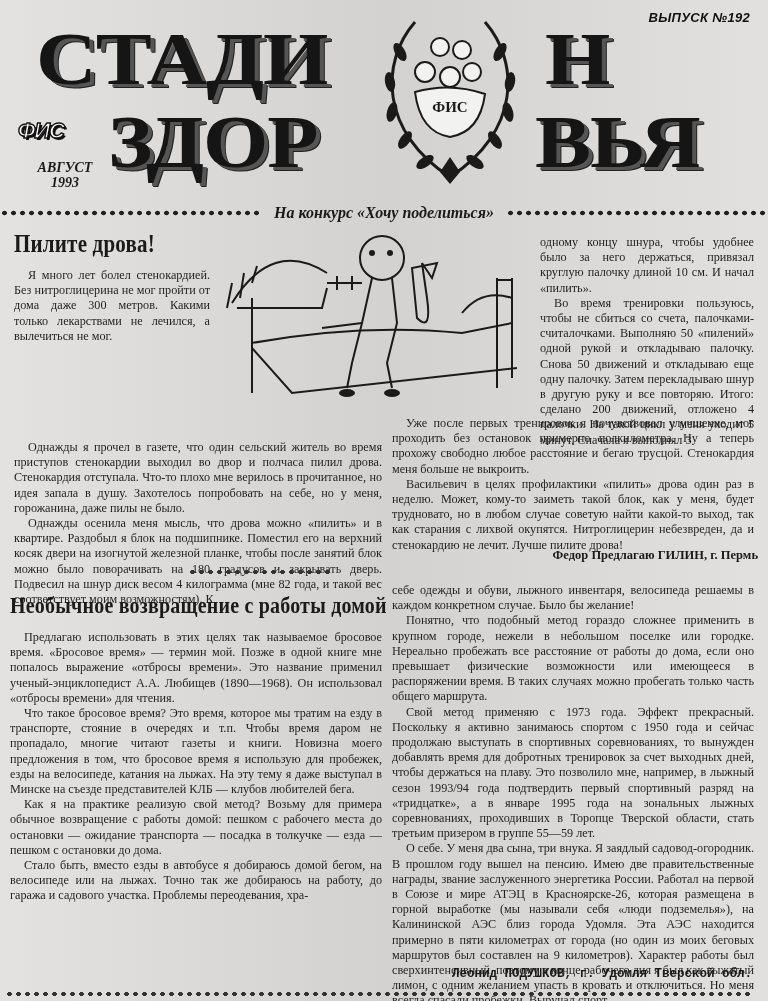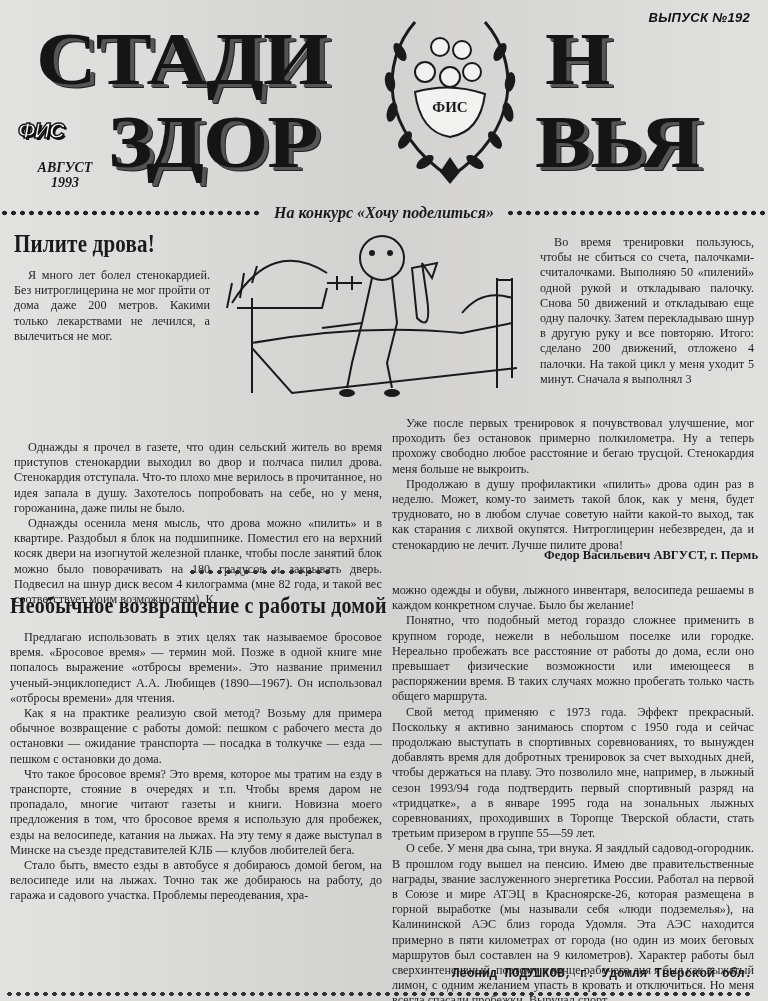--- a/index.html
+++ b/index.html
@@ -139,21 +139,21 @@
 
   <div class="contest">
     <div class="dots"></div>
     <div class="title">На конкурс «Хочу поделиться»</div>
     <div class="dots"></div>
   </div>
 
   <div class="headline" style="left:14px; top:230px; font-size:21px;">Пилите дрова!</div>
 
   <div class="col" style="left:14px; top:268px; width:196px;">
-    <p>Я много лет болел стенокардией. Без нитроглицерина не мог пройти от дома даже 200 метров. Какими только лекарствами не лечился, а вылечиться не мог.</p>
+    <p>Я много лет болел стенокардией. Без нитроглицерина не мог пройти от дома даже 300 метров. Какими только лекарствами не лечился, а вылечиться не мог.</p>
   </div>
 
   <div class="illus">
     <svg width="320" height="175" viewBox="0 0 320 175">
       <g fill="none" stroke="#1a1a1a" stroke-width="2">
         <path d="M20 75 Q 60 10 115 45"></path>
         <path d="M15 80 L 20 55 M 28 70 L 32 45 M 40 55 L 45 38"></path>
         <path d="M25 80 L 110 80 L 115 60"></path>
         <path d="M40 70 L 40 165"></path>
         <path d="M40 120 L 80 165 L 305 140"></path>
@@ -170,48 +170,49 @@
       <g fill="#1a1a1a">
         <circle cx="160" cy="25" r="3"></circle>
         <circle cx="178" cy="25" r="3"></circle>
         <ellipse cx="135" cy="165" rx="8" ry="4"></ellipse>
         <ellipse cx="180" cy="165" rx="8" ry="4"></ellipse>
       </g>
     </svg>
   </div>
 
   <div class="col" style="left:540px; top:235px; width:214px;">
+    <p class="noind">одному концу шнура, чтобы удобнее было за него держаться, привязал круглую палочку длиной 10 см. И начал «пилить».</p>
     <p>Во время тренировки пользуюсь, чтобы не сбиться со счета, палочками-счи­талочками. Выполняю 50 «пилений» одной рукой и откладываю палочку. Снова 50 движений и откладываю еще одну палочку. Затем перекладываю шнур в другую руку и все повторяю. Итого: сделано 200 движений, отложено 4 палочки. На такой цикл у меня уходит 5 минут. Сначала я выполнял 3</p>
   </div>
 
   <div class="col" style="left:14px; top:416px; width:368px;margin-top:24px;">
     <p>Однажды я прочел в газете, что один сельский житель во время приступов стенокардии выходил во двор и полчаса пилил дрова. Стенокардия отступала. Что-то плохо мне верилось в прочитанное, но идея запала в душу. Захотелось попробовать на себе, но у меня, горожанина, даже пилы не было.</p>
     <p>Однажды осенила меня мысль, что дрова можно «пилить» и в квартире. Раздобыл я блок на подшипнике. Поместил его на верхний косяк двери на изогнутой железной планке, чтобы после занятий блок можно было поворачивать на 180 градусов и закрывать дверь. Подвесил на шнур диск весом 4 килограмма (мне 82 года, и такой вес соответствует моим возможностям). К</p>
   </div>
 
   <div class="col" style="left:392px; top:416px; width:362px;">
     <p>Уже после первых тренировок я почувствовал улучшение, мог проходить без остановок примерно полкилометра. Ну а теперь прохожу свободно любое расстояние и бегаю трусцой. Стенокардия меня больше не выкроить.</p>
-    <p>Продолжаю в душу профилактики «пилить» дрова один раз в неделю. Может, кому-то заиметь такой блок, как у меня, будет трудновато, но в любом случае советую найти какой-то выход, так как старания с лихвой окупятся. Нитроглицерин небезвреден, да и стенокардию не лечит. Лучше пилите дрова!</p>
-  </div>
-
-  <div class="sig" style="left:392px; top:548px; width:366px;">Федор Васильевич АВГУСТ, г. Пермь</div>
+    <p>Васильевич в целях профилактики «пилить» дрова один раз в неделю. Может, кому-то заиметь такой блок, как у меня, будет трудновато, но в любом случае советую найти какой-то выход, так как старания с лихвой окупятся. Нитроглицерин небезвреден, да и стенокардию не лечит. Лучше пилите дрова!</p>
+  </div>
+
+  <div class="sig" style="left:392px; top:548px; width:366px;">Федор Предлагаю ГИЛИН, г. Пермь</div>
 
   <div class="sep-short"></div>
 
   <div class="headline" style="left:10px; top:592px; font-size:20px;">Необычное возвращение с работы домой</div>
 
   <div class="col" style="left:10px; top:630px; width:372px;">
-    <p>Предлагаю использовать в этих целях так называемое бросовое время. «Бросовое время» — термин мой. Позже в одной книге мне попалось выражение «отбросы времени». Это название применил ученый-энциклопедист А.А. Любищев (1890—1967). Он использовал «отбросы времени» для чтения.</p>
+    <p>Предлагаю использовать в этих целях так называемое бросовое время. «Бросовое время» — термин мой. Позже в одной книге мне попалось выражение «отбросы времени». Это название применил ученый-энциклопедист А.А. Любищев (1890—1968). Он использовал «отбросы времени» для чтения.</p>
+    <p>Что такое бросовое время? Это время, которое мы тратим на езду в транспорте, стояние в очередях и т.п. Чтобы время даром не пропадало, многие читают газеты и книги. Новизна моего предложения в том, что бросовое время я использую для пробежек, езды на велосипеде, катания на лыжах. На эту тему я даже выступал в Минске на съезде представителей КЛБ — клубов любителей бега.</p>
     <p>Как я на практике реализую свой метод? Возьму для примера обычное возвращение с работы домой: пешком с рабочего места до остановки — ожидание транспорта — посадка в толкучке — езда — пешком с остановки до дома.</p>
-    <p>Что такое бросовое время? Это время, которое мы тратим на езду в транспорте, стояние в очередях и т.п. Чтобы время даром не пропадало, многие читают газеты и книги. Новизна моего предложения в том, что бросовое время я использую для пробежек, езды на велосипеде, катания на лыжах. На эту тему я даже выступал в Минске на съезде представителей КЛБ — клубов любителей бега.</p>
     <p>Стало быть, вместо езды в автобусе я добираюсь домой бегом, на велосипеде или на лыжах. Точно так же добираюсь на работу, до гаража и садового участка. Проблемы переодевания, хра-</p>
   </div>
 
   <div class="col" style="left:392px; top:583px; width:362px;">
-    <p class="noind">можно одежды и обуви, лыжного инвентаря, велосипеда решаемы в каждом конкретном случае. Было бы желание!</p>
+    <p class="noind">себе одежды и обуви, лыжного инвентаря, велосипеда решаемы в каждом конкретном случае. Было бы желание!</p>
     <p>Понятно, что подобный метод гораздо сложнее применить в крупном городе, нежели в небольшом поселке или городке. Нереально пробежать все расстояние от работы до дома, если оно превышает физические возможности или имеющееся в распоряжении время. В таких случаях можно пробегать только часть общего маршрута.</p>
     <p>Свой метод применяю с 1973 года. Эффект прекрасный. Поскольку я активно занимаюсь спортом с 1950 года и сейчас продолжаю выступать в спортивных соревнованиях, то вынужден добавлять время для добротных тренировок за счет выходных дней, чтобы держаться на плаву. Это позволило мне, например, в лыжный сезон 1993/94 года подтвердить первый спортивный разряд на «тридцатке», а в январе 1995 года на зональных лыжных соревнованиях, проходивших в Торопце Тверской области, стать третьим призером в группе 55—59 лет.</p>
     <p>О себе. У меня два сына, три внука. Я заядлый садовод-огородник. В прошлом году вышел на пенсию. Имею две правительственные награды, звание заслуженного энергетика России. Работал на первой в Союзе и мире АТЭЦ в Красноярске-26, которая размещена в горной выработке (мы называли себя «люди подземелья»), на Калининской АЭС близ города Удомля. Эта АЭС находится примерно в пяти километрах от города (но один из моих беговых маршрутов был составлен на 9 километров). Характер работы был сверхинтенсивный, поэтому в конце рабочего дня я был как выжатый лимон, с одним желанием упасть в кровать и отключиться. Но меня всегда спасали пробежки. Выручал спорт.</p>
   </div>
 
   <div class="sig" style="left:392px; top:967px; width:360px;font-family:Liberation Mono, monospace;">Леонид ПОДУШКОВ, г. Удомля Тверской обл.</div>
 
   <div class="sep-long"></div>
 </div>
 

